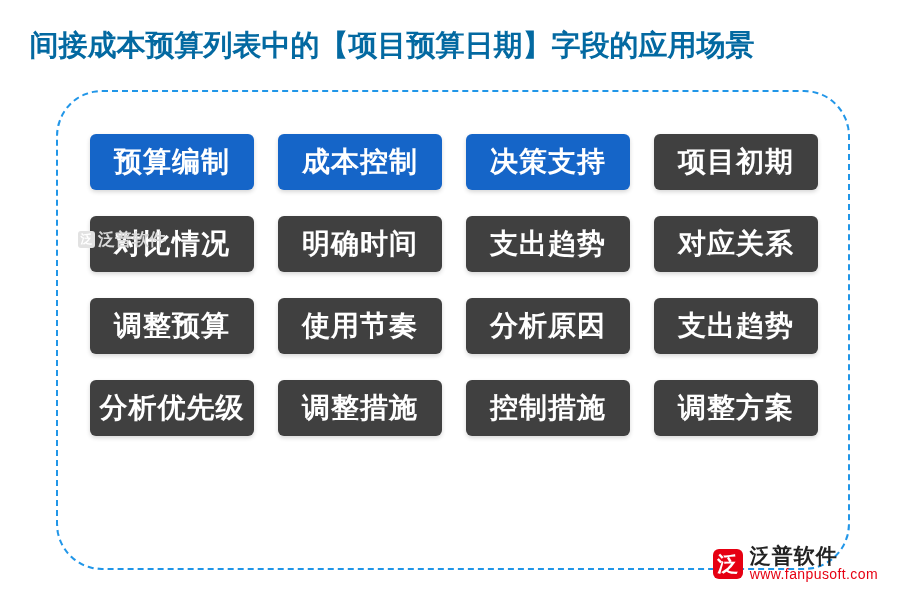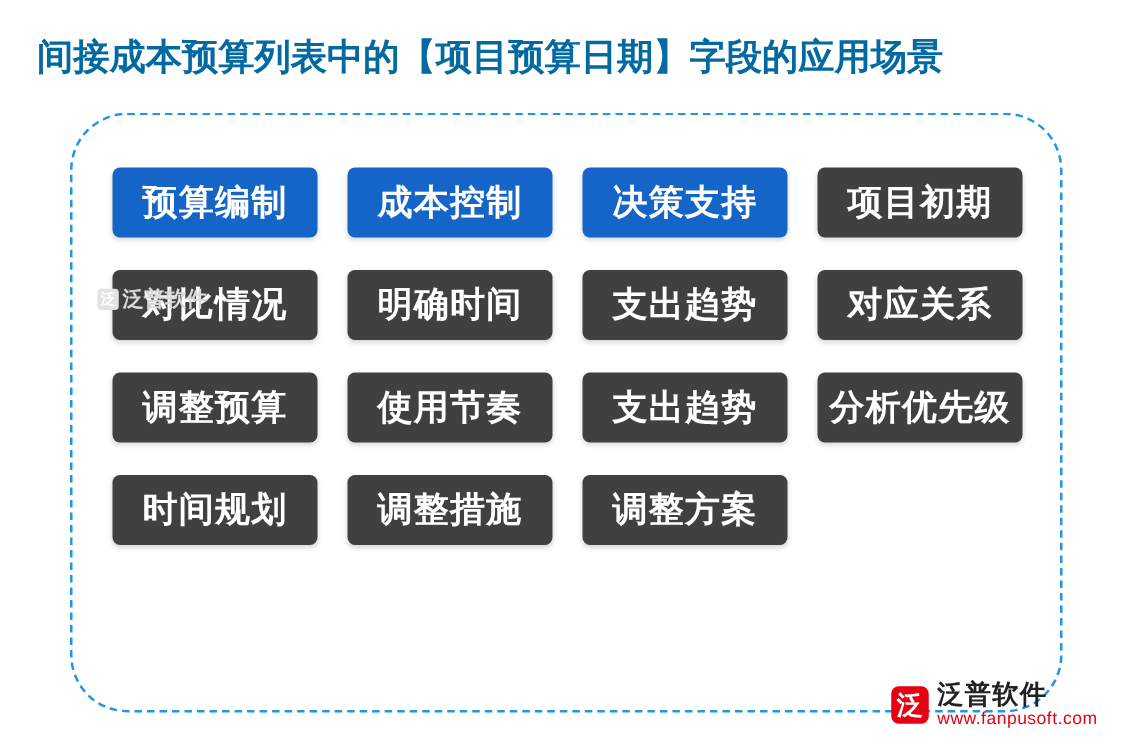--- a/index.html
+++ b/index.html
@@ -140,25 +140,26 @@
 
   <div class="cell item">项目初期</div>
   <div class="cell item">对比情况</div>
 
   <div class="cell item">明确时间</div>
   <div class="cell item">支出趋势</div>
   <div class="cell item">对应关系</div>
   <div class="cell item">调整预算</div>
 
   <div class="cell item">使用节奏</div>
+  <div class="cell item">分析原因</div>
   <div class="cell item">支出趋势</div>
   <div class="cell item">分析优先级</div>
 
-  <div class="cell item">时间规划</div>
   <div class="cell item">调整措施</div>
+  <div class="cell item">控制措施</div>
   <div class="cell item">调整方案</div>
 </div>
 
 <div class="watermark-center">
   <span class="wm-badge">泛</span>
   <span>泛普软件</span>
 </div>
 
 <div class="logo">
   <div class="logo-mark">泛</div>

